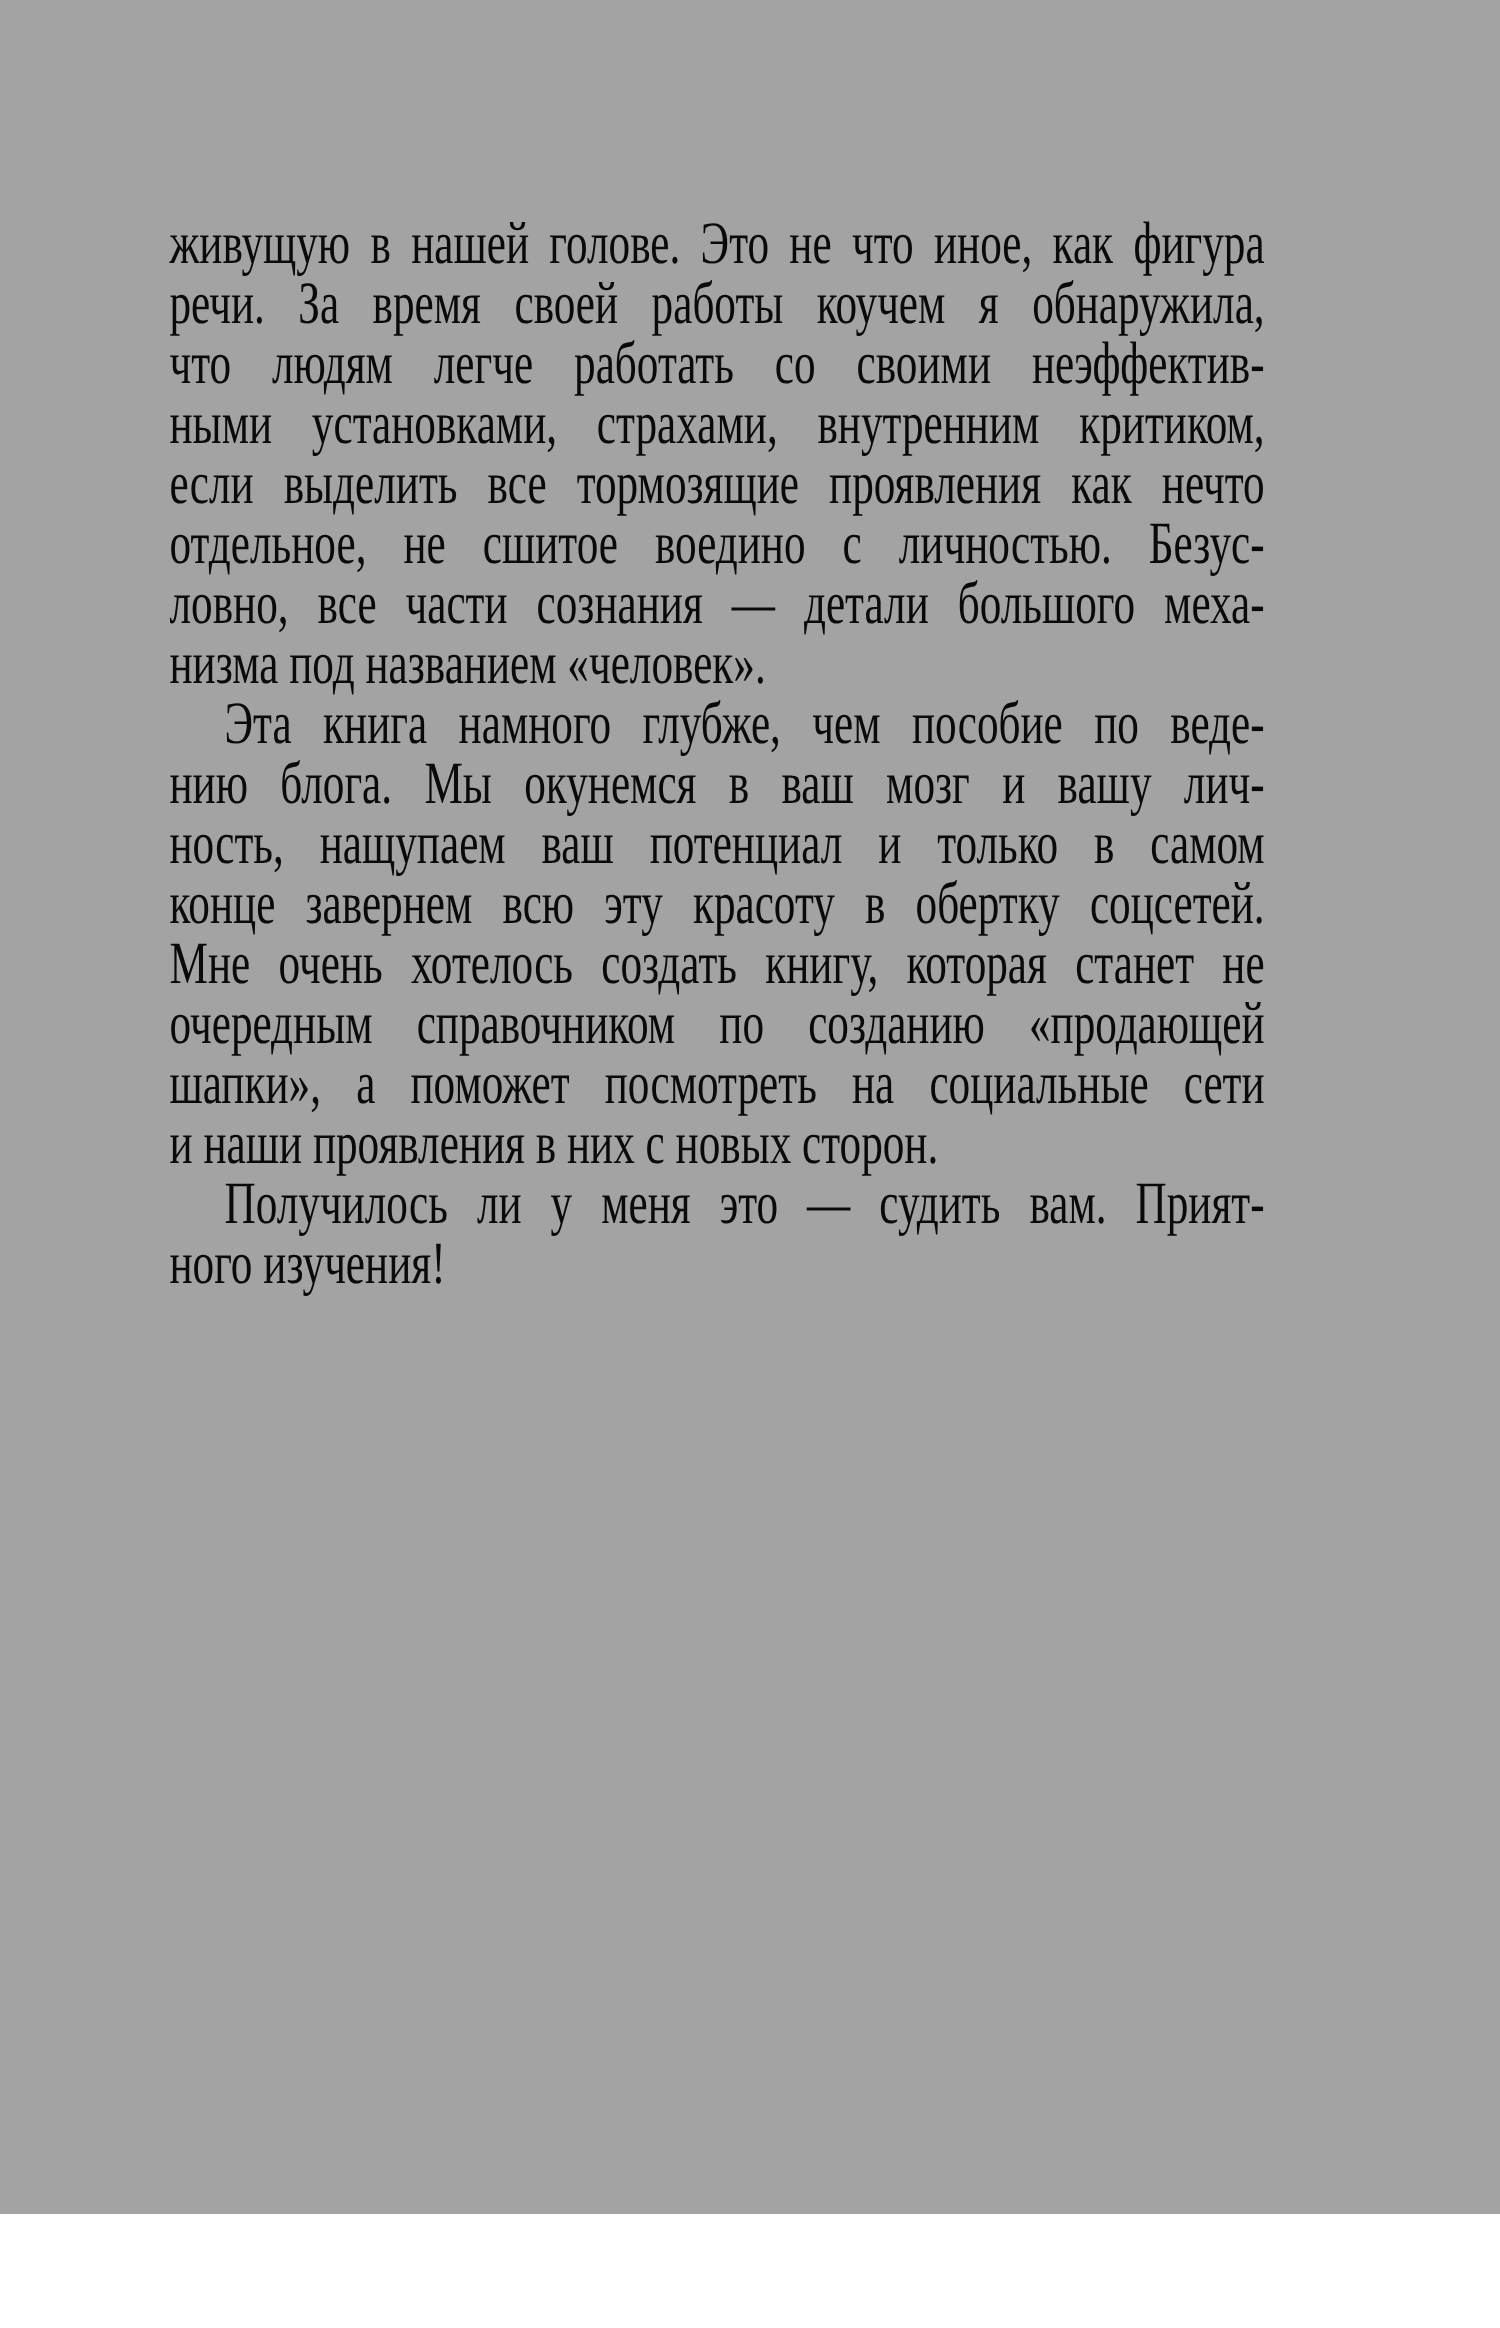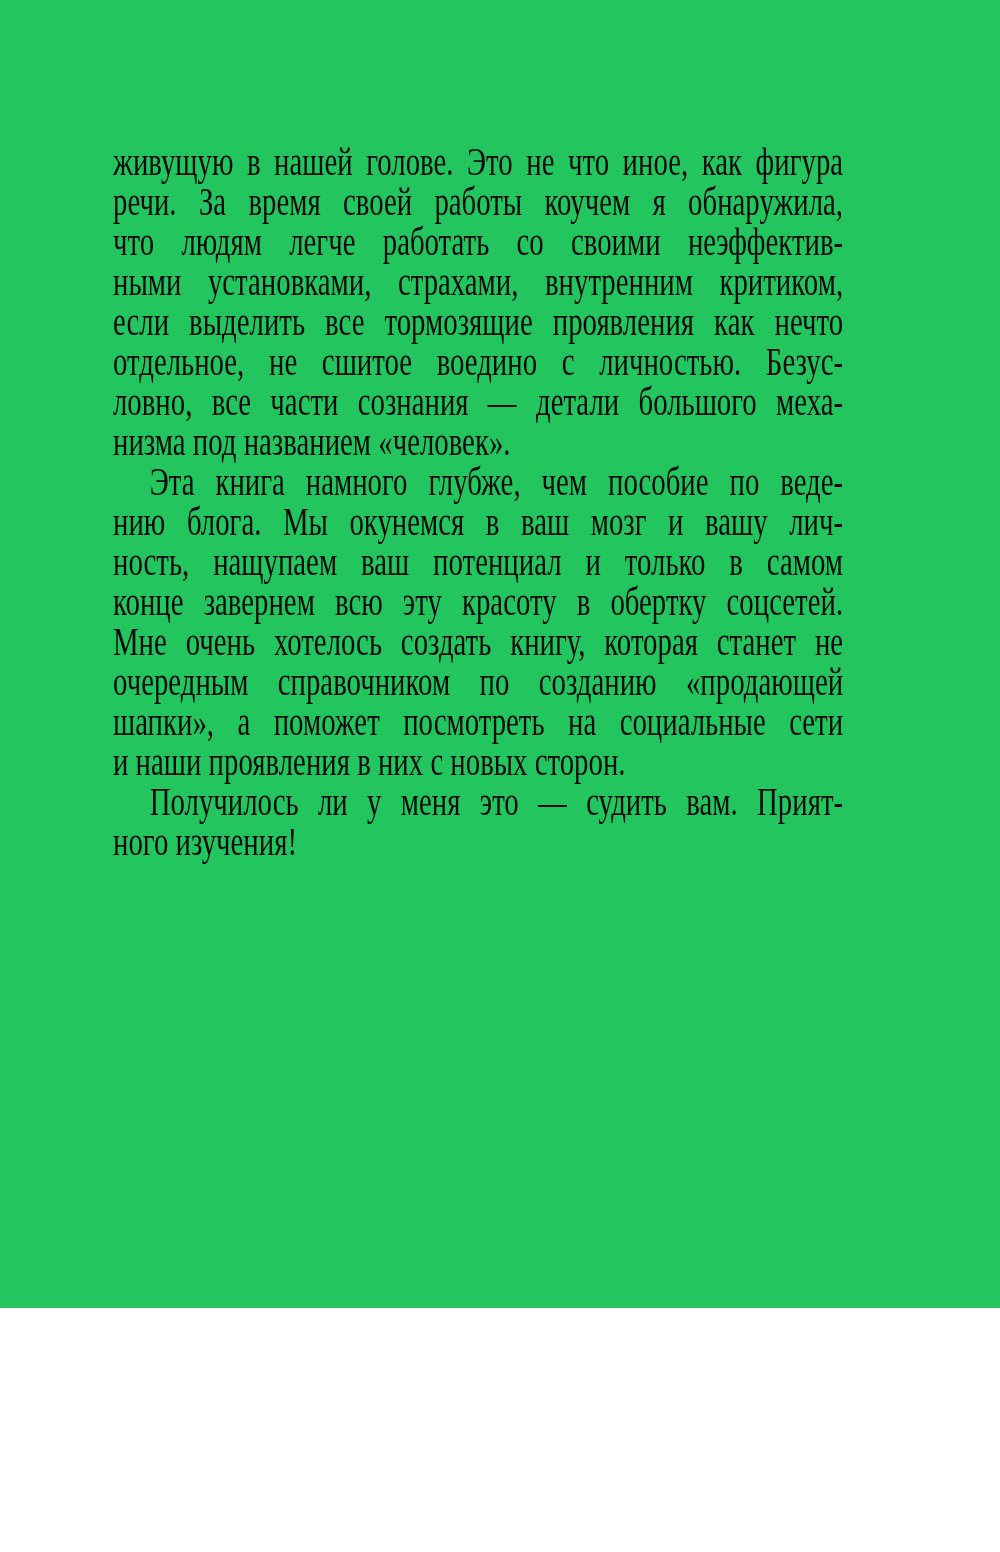--- a/index.html
+++ b/index.html
@@ -3,22 +3,22 @@
 <meta charset="utf-8">
 <style>
   html, body {
     margin: 0;
     padding: 0;
     background: #ffffff;
   }
   .page {
     position: relative;
     width: 1000px;
-    height: 1308px;
-    background: #22c55e;
+    height: 1476px;
+    background: #a3a3a3;
     overflow: hidden;
   }
   
   .textblock {
     position: absolute;
     left: 113px;
     top: 142px;
     width: 1014px;            
     transform: scaleX(0.72);
     transform-origin: 0 0;

